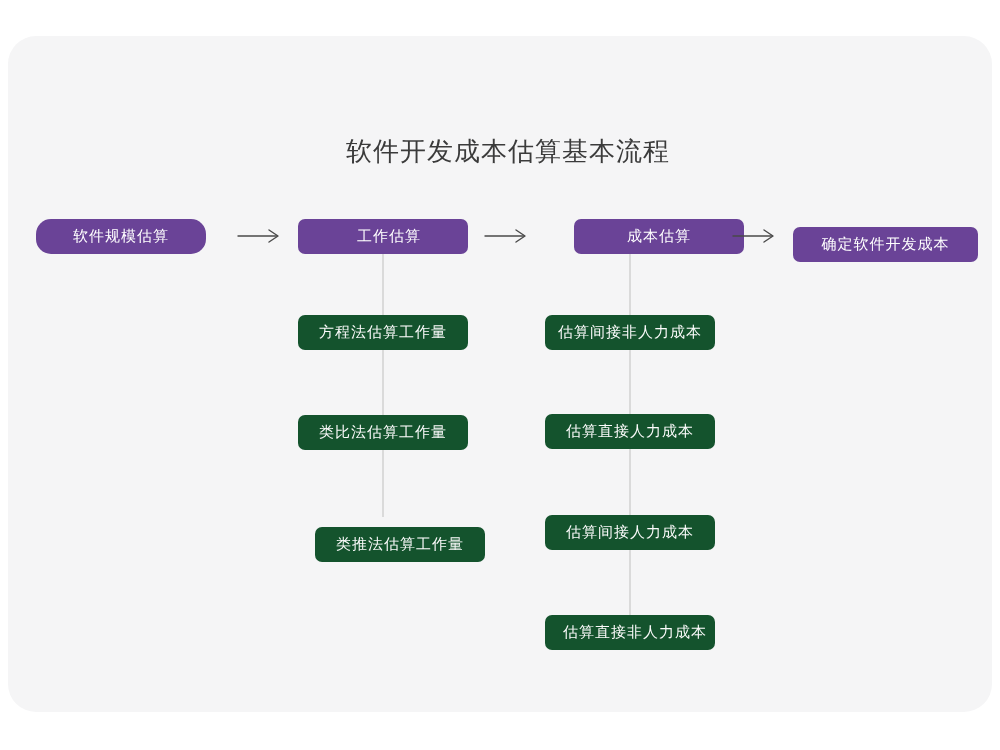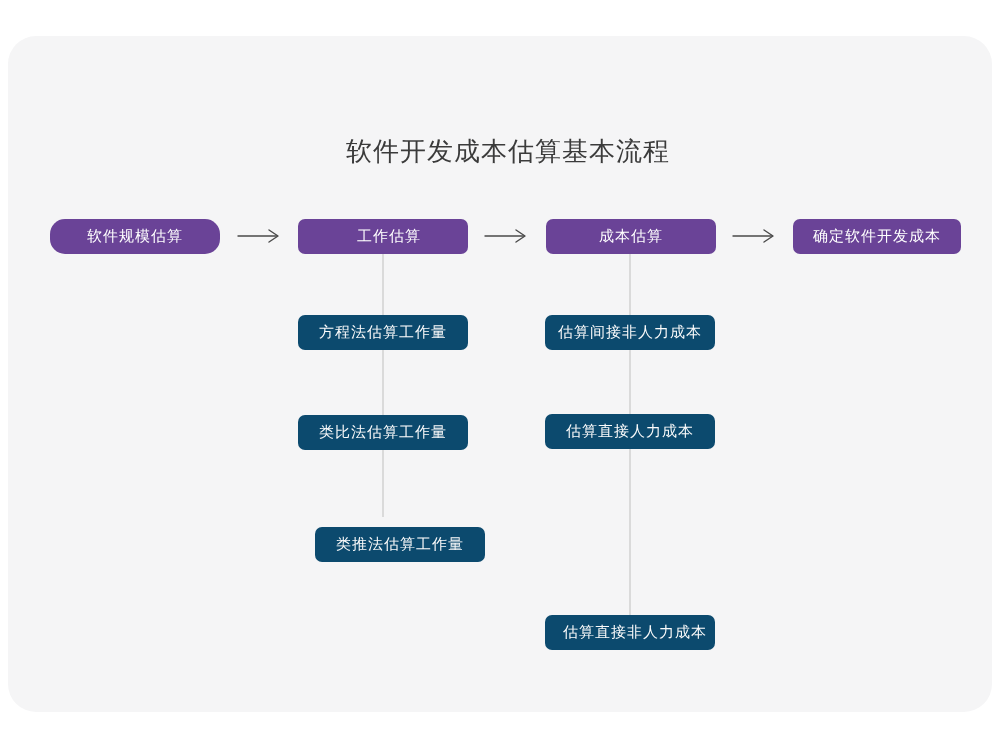--- a/index.html
+++ b/index.html
@@ -45,27 +45,27 @@
     letter-spacing: 1px;
     box-sizing: border-box;
     z-index: 2;
   }
   .node.main {
     background: #6a4397;
     color: #ffffff;
     top: 183px;
   }
   .node.sub {
-    background: #0c4a6e;
+    background: #14532d;
     color: #fbfbfb;
   }
-  .n1 { left: 42px; border-radius: 15px; }
+  .n1 { left: 28px; border-radius: 15px; }
   .n2 { left: 290px; padding-left: 12px; }
-  .n3 { left: 538px; }
-  .n4 { left: 785px; width: 168px; }
+  .n3 { left: 566px; }
+  .n4 { left: 785px; width: 185px; margin-top: 8px; }
 
   .w1 { left: 290px; top: 279px; }
   .w2 { left: 290px; top: 379px; text-align: center; }
   .w3 { left: 307px; top: 479px; margin-top: 12px; }
 
   .c1 { left: 537px; top: 279px; text-align: right; }
   .c2 { left: 537px; top: 378px; }
   .c3 { left: 537px; top: 479px; }
   .c4 { left: 537px; top: 579px; padding-left: 10px; }
 
@@ -123,15 +123,16 @@
     <line x1="1" y1="7" x2="40" y2="7"></line>
     <path d="M32 1 L41 7 L32 13"></path>
   </svg>
 
   <div class="node sub w1">方程法估算工作量</div>
   <div class="node sub w2">类比法估算工作量</div>
   <div class="node sub w3">类推法估算工作量</div>
 
   <div class="node sub c1">估算间接非人力成本</div>
   <div class="node sub c2">估算直接人力成本</div>
+  <div class="node sub c3">估算间接人力成本</div>
   <div class="node sub c4">估算直接非人力成本</div>
 
 </div>
 
 </body></html>

